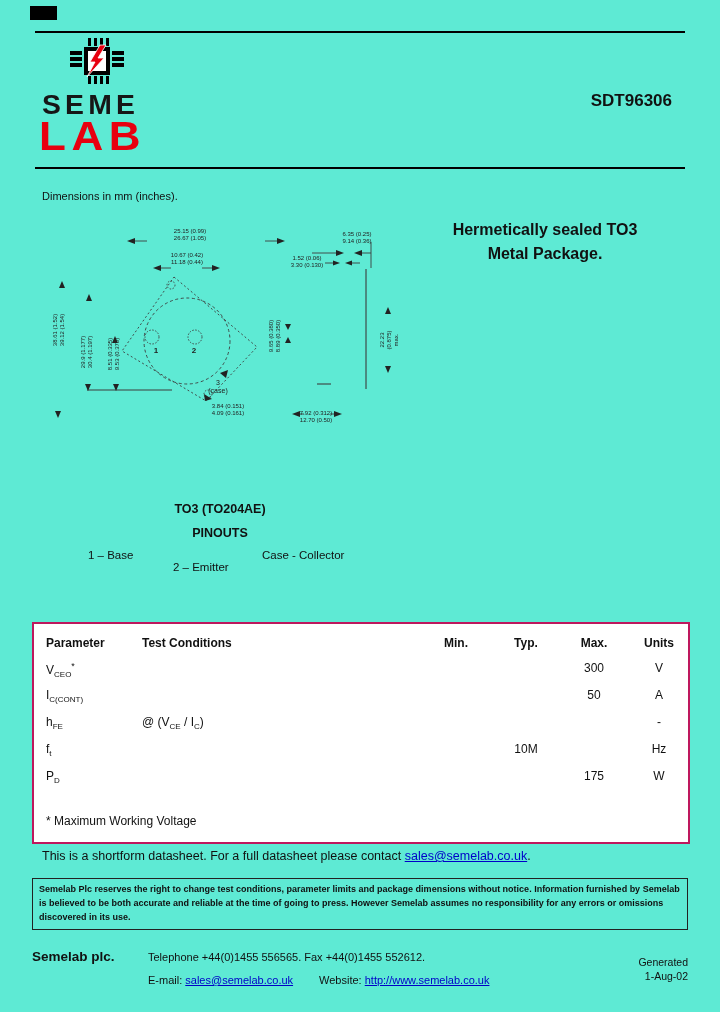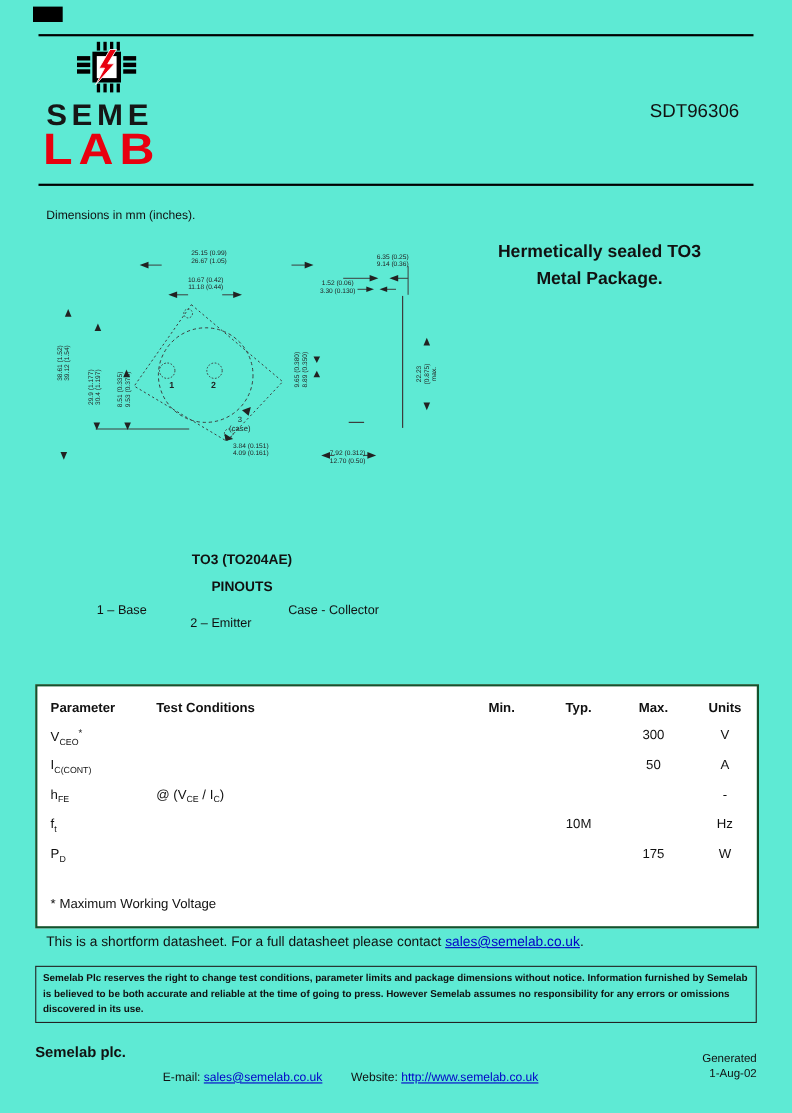--- a/index.html
+++ b/index.html
@@ -2,33 +2,33 @@
 <html><head>
 <meta charset="utf-8">
 <style>
   html,body{margin:0;padding:0;background:#ffffff;}
   #page{position:relative;width:720px;height:1012px;background:#5eead4;font-family:"Liberation Sans",sans-serif;color:#111;overflow:hidden;}
   .abs{position:absolute;}
   .rule{position:absolute;height:2px;background:#000;}
   
   #brand-top{position:absolute;left:42px;top:90px;font-size:27px;font-weight:bold;letter-spacing:4px;color:#161616;transform:scaleX(1.05);transform-origin:left;}
   #brand-bottom{position:absolute;left:39px;top:114px;font-size:40px;font-weight:bold;letter-spacing:5px;transform:scaleX(1.1);transform-origin:left;}
-  #part-number{position:absolute;right:48px;top:91px;font-size:17px;font-weight:normal;}
+  #part-number{position:absolute;right:48px;top:91px;font-size:17px;font-weight:bold;}
   #dim-note{position:absolute;left:42px;top:190px;font-size:11px;}
   .title-line{position:absolute;left:425px;width:240px;text-align:center;font-size:16px;font-weight:bold;}
   
   .dlab{position:absolute;font-size:6px;line-height:1.15;text-align:center;white-space:pre-line;color:#222;transform:translateX(-50%);}
   .rlab{position:absolute;font-size:6px;line-height:1.15;text-align:center;white-space:pre-line;color:#222;transform:translate(-50%,-50%) rotate(-90deg);}
   .pinnum{position:absolute;font-size:8px;font-weight:bold;transform:translateX(-50%);color:#222;}
   .pin3{position:absolute;font-size:7px;line-height:1.2;text-align:center;white-space:pre-line;transform:translateX(-50%);color:#222;}
   
   .pkg-head{position:absolute;left:120px;width:200px;text-align:center;font-weight:bold;font-size:12.5px;}
   .pinrow{position:absolute;font-size:11.5px;}
   
-  #spec-table{position:absolute;left:32px;top:622px;width:654px;height:218px;border:2px solid #14532d;background:#fff;}
+  #spec-table{position:absolute;left:32px;top:622px;width:654px;height:218px;border:2px solid #be185d;background:#fff;}
   .th{position:absolute;font-size:12px;font-weight:bold;}
   .td{position:absolute;font-size:12px;}
   .cnum{transform:translateX(-50%);}
   sub{font-size:8px;}
   sup{font-size:9px;}
   
   #shortform{position:absolute;left:42px;top:849px;font-size:12.5px;}
   #disclaimer{position:absolute;left:32px;top:878px;width:642px;border:1.5px solid #222;padding:4px 6px;font-size:9px;font-weight:600;line-height:1.55;color:#101010;}
   
   #company{position:absolute;left:32px;top:949px;font-size:13.5px;font-weight:bold;}
@@ -196,20 +196,21 @@
     <div class="td cnum" style="left:625px;top:145px;">W</div>
 
     <div class="td" style="left:12px;top:190px;">* Maximum Working Voltage</div>
   </div>
 
   <div id="shortform"><span>This is a shortform datasheet. For a full datasheet please contact </span><a href="#" style="color:#0000c8;">sales@semelab.co.uk</a><span>.</span></div>
 
   <div id="disclaimer">Semelab Plc reserves the right to change test conditions, parameter limits and package dimensions without notice. Information furnished by Semelab is believed to be both accurate and reliable at the time of going to press. However Semelab assumes no responsibility for any errors or omissions discovered in its use.</div>
 
   <div id="company">Semelab plc.</div>
+  <div class="contact" style="left:148px;top:951px;">Telephone +44(0)1455 556565. Fax +44(0)1455 552612.</div>
   <div class="contact" style="left:148px;top:974px;">
     <span>E-mail: </span><a href="#" style="color:#0000c8;">sales@semelab.co.uk</a><span style="display:inline-block;width:26px;"></span><span>Website: </span><a href="#" style="color:#0000c8;">http://www.semelab.co.uk</a>
   </div>
   <div id="generated">
     <div>Generated</div>
     <div>1-Aug-02</div>
   </div>
 
 </div>
 

